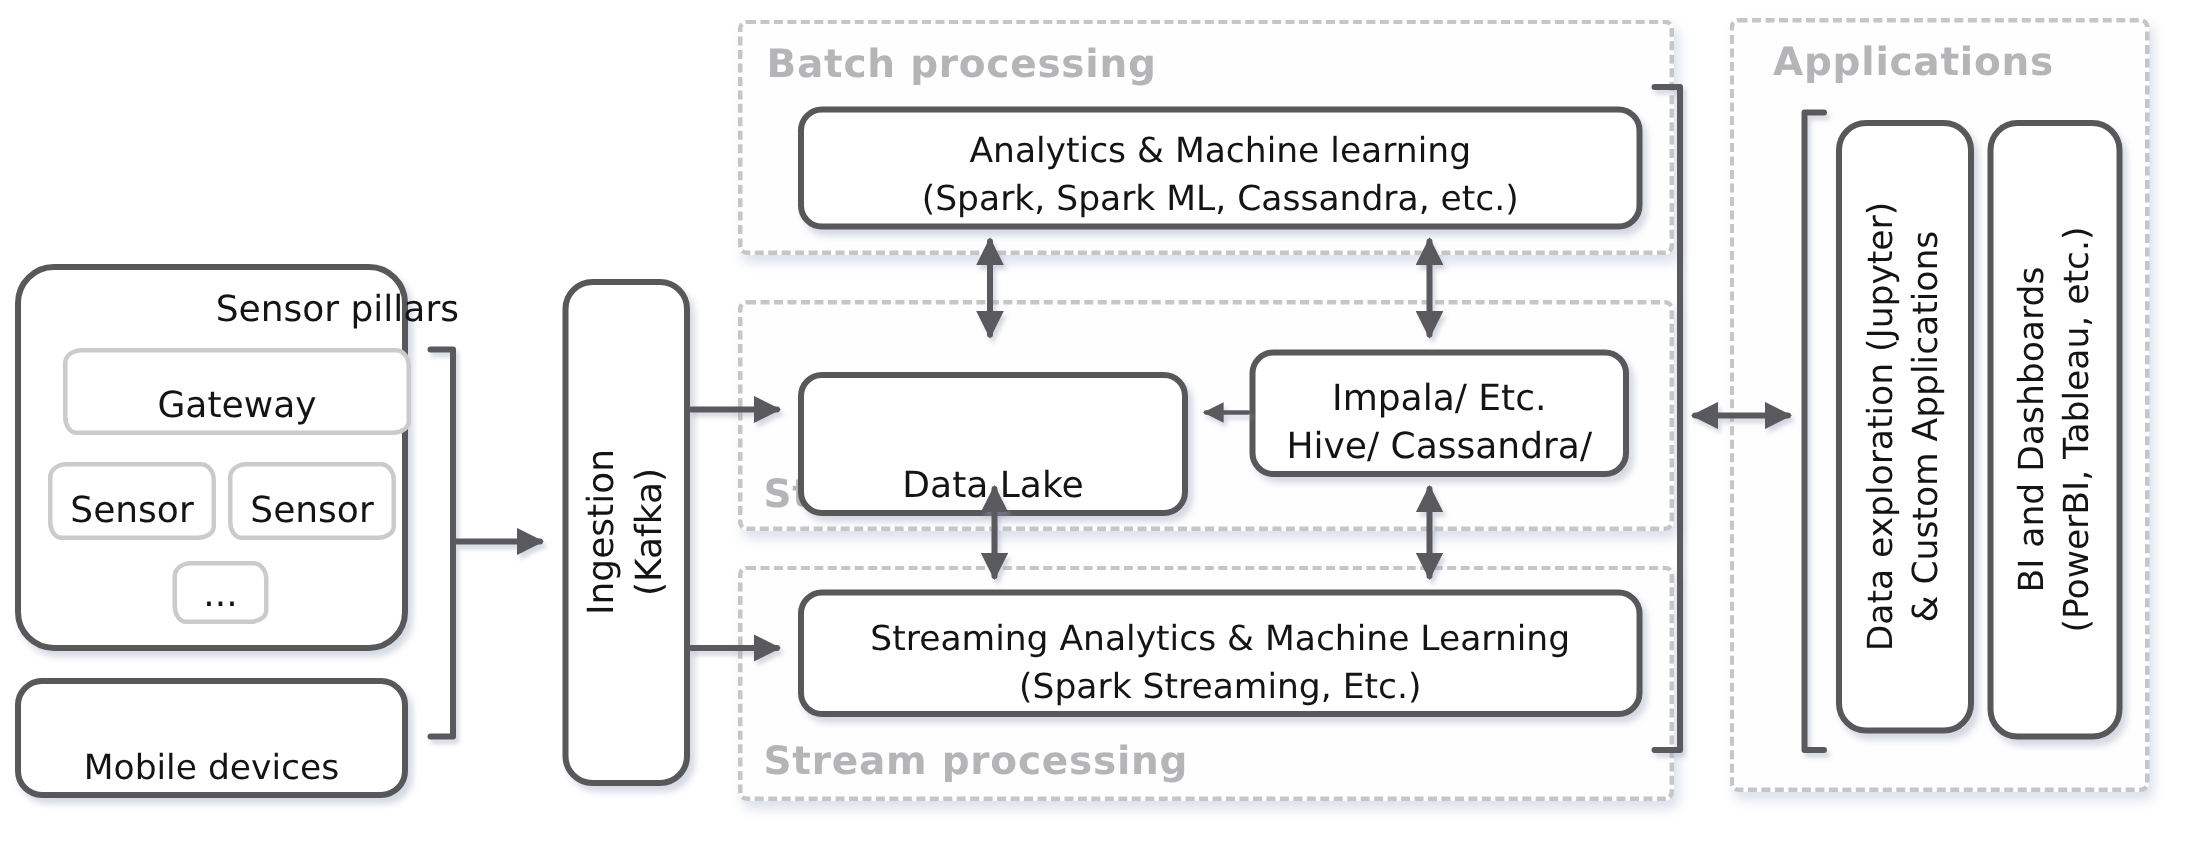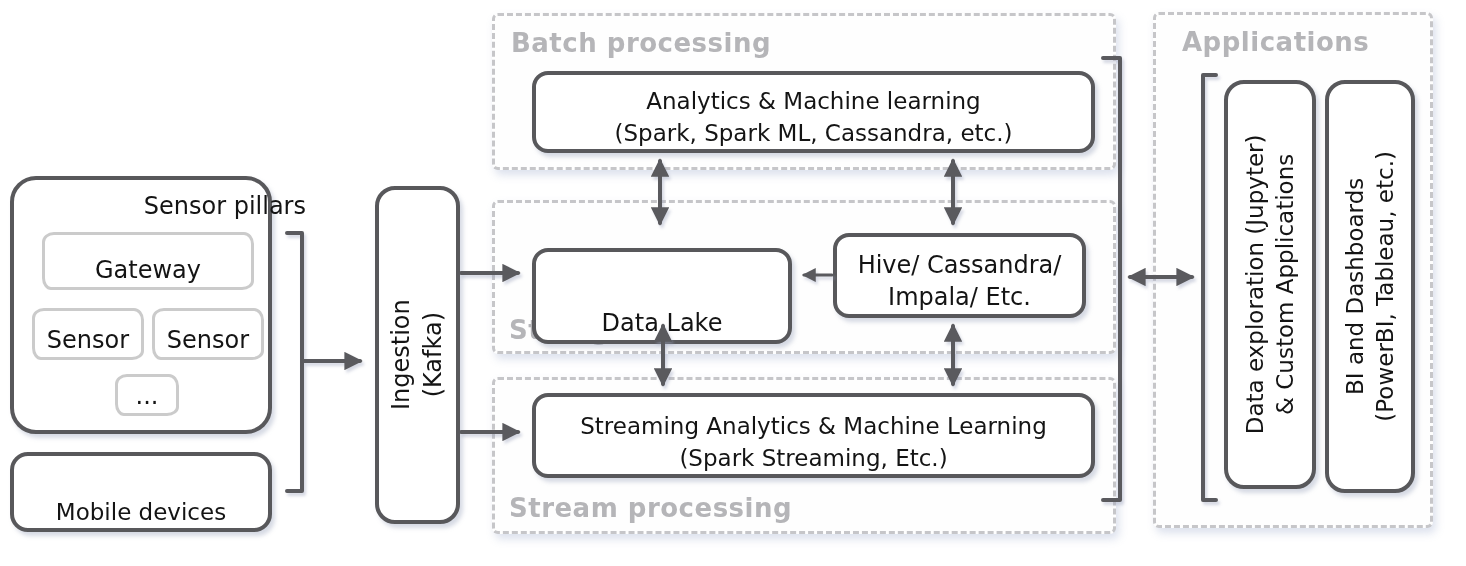--- a/index.html
+++ b/index.html
@@ -58,21 +58,21 @@
   <div class="dashed" style="left:492px; top:377px; width:624px; height:157px;">
     <div class="seclabel" style="left:14px; bottom:8px;">Stream processing</div>
   </div>
 
   <div class="dashed" style="left:1153px; top:12px; width:280px; height:516px;">
     <div class="seclabel" style="left:14px; top:12px;margin-left:12px;">Applications</div>
   </div>
 
   <div class="box" style="left:10px; top:176px; width:262px; height:258px; border-radius:26px;">
     <div style="position:absolute; top:12px; left:0; width:100%; text-align:right; font-size:24px;margin-left:38px;">Sensor pillars</div>
-    <div class="lightbox" style="left:28px; top:52px; width:212px; height:58px;">
+    <div class="lightbox" style="left:28px; top:52px; width:232px; height:58px;">
       <div class="ctext f24">Gateway</div>
     </div>
     <div class="lightbox" style="left:18px; top:128px; width:112px; height:52px;">
       <div class="ctext f24">Sensor</div>
     </div>
     <div class="lightbox" style="left:138px; top:128px; width:112px; height:52px;">
       <div class="ctext f24">Sensor</div>
     </div>
     <div class="lightbox" style="left:101px; top:194px; width:64px; height:42px;">
       <div class="ctext f24">...</div>
@@ -102,22 +102,22 @@
   </div>
 
   <div class="box" style="left:532px; top:248px; width:260px; height:96px; border-radius:16px;">
     <div class="ctext f24">
       <span>Data Lake</span>
     </div>
   </div>
 
   <div class="box" style="left:833px; top:233px; width:253px; height:85px; border-radius:16px;">
     <div class="ctext f24">
+      <span>Impala/ Etc.</span>
       <span>Hive/ Cassandra/</span>
-      <span>Impala/ Etc.</span>
     </div>
   </div>
 
   <div class="box" style="left:532px; top:393px; width:563px; height:85px; border-radius:16px;">
     <div class="ctext f23">
       <span>Streaming Analytics &amp; Machine Learning</span>
       <span>(Spark Streaming, Etc.)</span>
     </div>
   </div>
 

